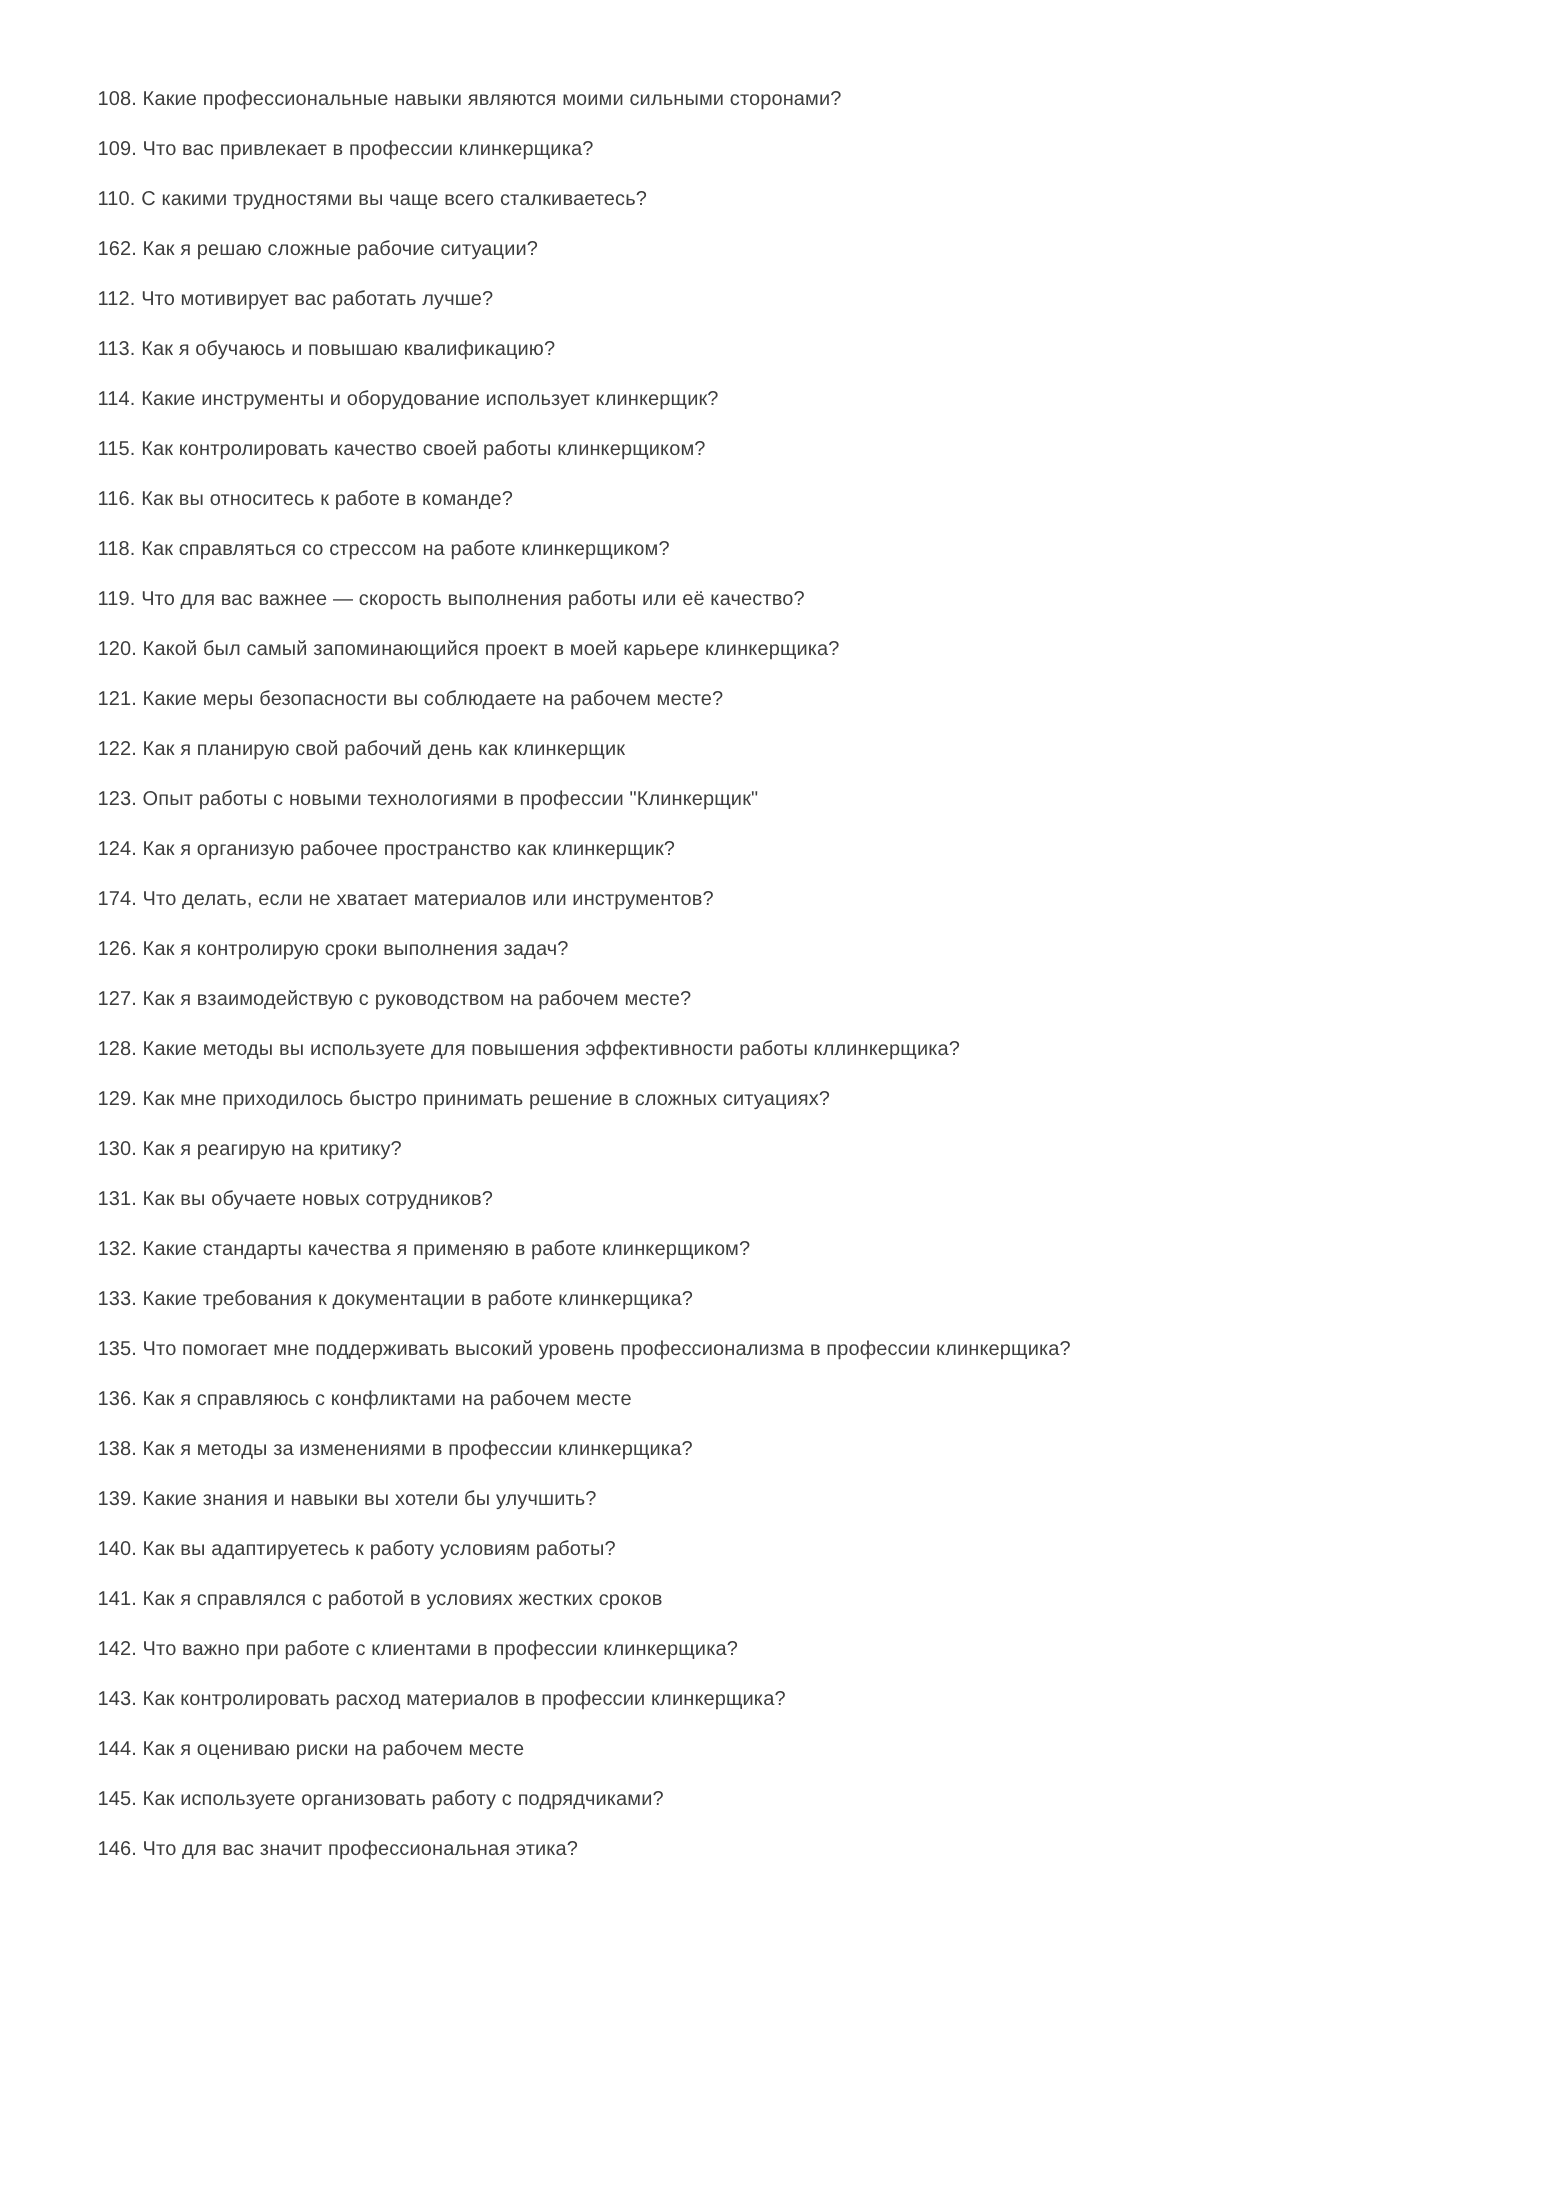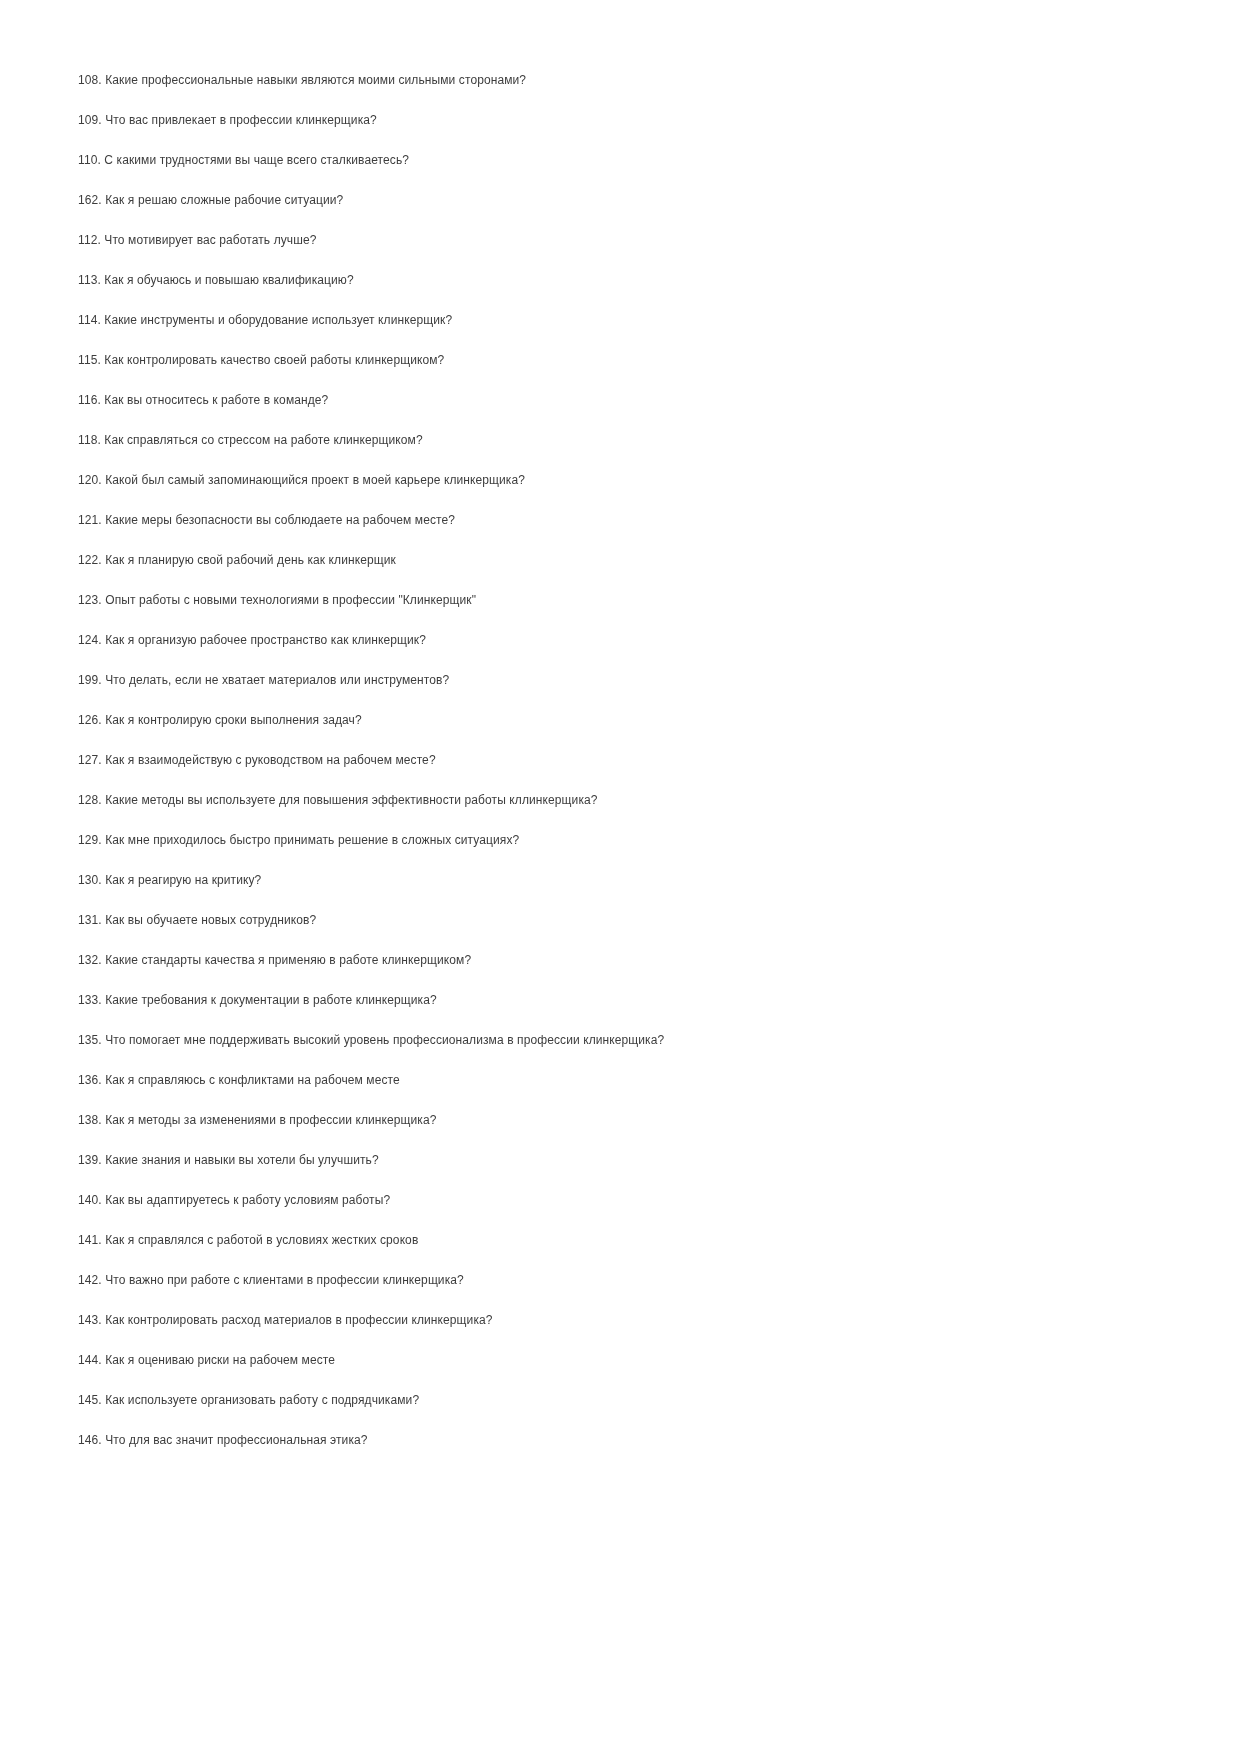--- a/index.html
+++ b/index.html
@@ -16,21 +16,21 @@
     padding: 60px 75px 0 78px;
     overflow: hidden;
     font-family: "Liberation Sans", "DejaVu Sans", sans-serif;
   }
   .questions {
     width: 1080px;
   }
   .question {
     margin: 0;
     padding: 0;
-    font-size: 12px;
+    font-size: 16px;
     line-height: 40px;
     font-weight: 400;
     color: var(--text-color, #3d3d3d);
     letter-spacing: 0.1px;
   }
   .question .q-number {
     white-space: nowrap;
   }
 </style>
 </head>
@@ -41,26 +41,27 @@
       <p class="question"><span class="q-number">108.</span> <span>Какие профессиональные навыки являются моими сильными сторонами?</span></p>
       <p class="question"><span class="q-number">109.</span> <span>Что вас привлекает в профессии клинкерщика?</span></p>
       <p class="question"><span class="q-number">110.</span> <span>С какими трудностями вы чаще всего сталкиваетесь?</span></p>
       <p class="question"><span class="q-number">162.</span> <span>Как я решаю сложные рабочие ситуации?</span></p>
       <p class="question"><span class="q-number">112.</span> <span>Что мотивирует вас работать лучше?</span></p>
       <p class="question"><span class="q-number">113.</span> <span>Как я обучаюсь и повышаю квалификацию?</span></p>
       <p class="question"><span class="q-number">114.</span> <span>Какие инструменты и оборудование использует клинкерщик?</span></p>
       <p class="question"><span class="q-number">115.</span> <span>Как контролировать качество своей работы клинкерщиком?</span></p>
       <p class="question"><span class="q-number">116.</span> <span>Как вы относитесь к работе в команде?</span></p>
       <p class="question"><span class="q-number">118.</span> <span>Как справляться со стрессом на работе клинкерщиком?</span></p>
+      <p class="question"><span class="q-number">119.</span> <span>Что для вас важнее — скорость выполнения работы или её качество?</span></p>
       <p class="question"><span class="q-number">120.</span> <span>Какой был самый запоминающийся проект в моей карьере клинкерщика?</span></p>
       <p class="question"><span class="q-number">121.</span> <span>Какие меры безопасности вы соблюдаете на рабочем месте?</span></p>
       <p class="question"><span class="q-number">122.</span> <span>Как я планирую свой рабочий день как клинкерщик</span></p>
       <p class="question"><span class="q-number">123.</span> <span>Опыт работы с новыми технологиями в профессии "Клинкерщик"</span></p>
       <p class="question"><span class="q-number">124.</span> <span>Как я организую рабочее пространство как клинкерщик?</span></p>
-      <p class="question"><span class="q-number">199.</span> <span>Что делать, если не хватает материалов или инструментов?</span></p>
+      <p class="question"><span class="q-number">174.</span> <span>Что делать, если не хватает материалов или инструментов?</span></p>
       <p class="question"><span class="q-number">126.</span> <span>Как я контролирую сроки выполнения задач?</span></p>
       <p class="question"><span class="q-number">127.</span> <span>Как я взаимодействую с руководством на рабочем месте?</span></p>
       <p class="question"><span class="q-number">128.</span> <span>Какие методы вы используете для повышения эффективности работы кллинкерщика?</span></p>
       <p class="question"><span class="q-number">129.</span> <span>Как мне приходилось быстро принимать решение в сложных ситуациях?</span></p>
       <p class="question"><span class="q-number">130.</span> <span>Как я реагирую на критику?</span></p>
       <p class="question"><span class="q-number">131.</span> <span>Как вы обучаете новых сотрудников?</span></p>
       <p class="question"><span class="q-number">132.</span> <span>Какие стандарты качества я применяю в работе клинкерщиком?</span></p>
       <p class="question"><span class="q-number">133.</span> <span>Какие требования к документации в работе клинкерщика?</span></p>
       <p class="question"><span class="q-number">135.</span> <span>Что помогает мне поддерживать высокий уровень профессионализма в профессии клинкерщика?</span></p>
       <p class="question"><span class="q-number">136.</span> <span>Как я справляюсь с конфликтами на рабочем месте</span></p>

